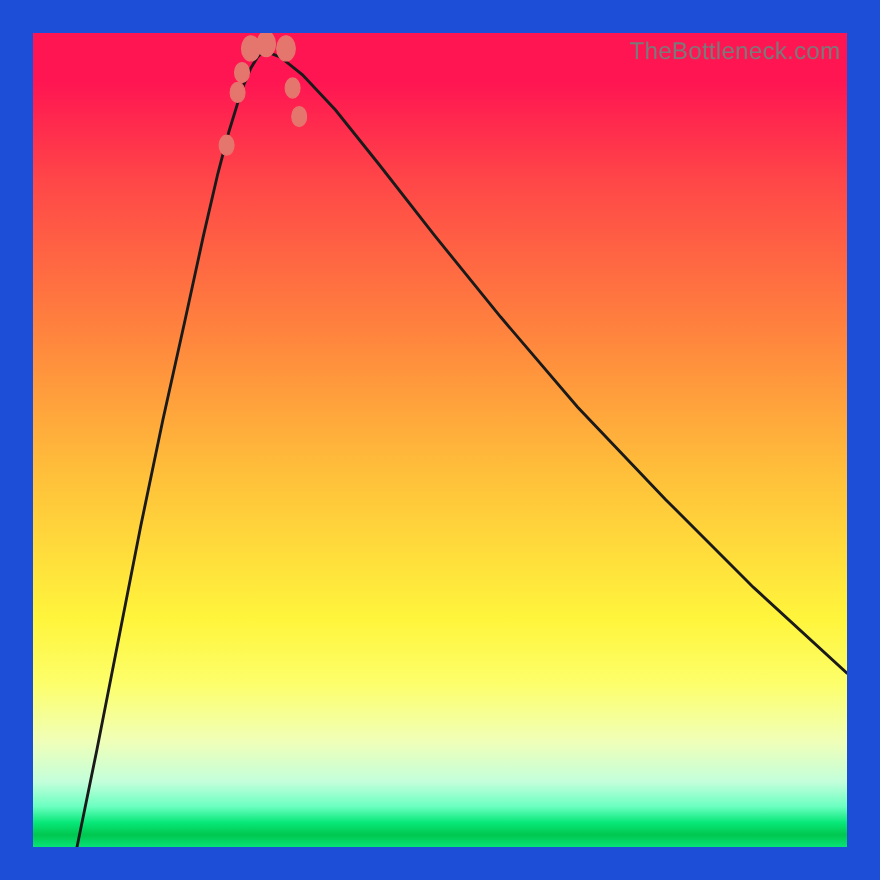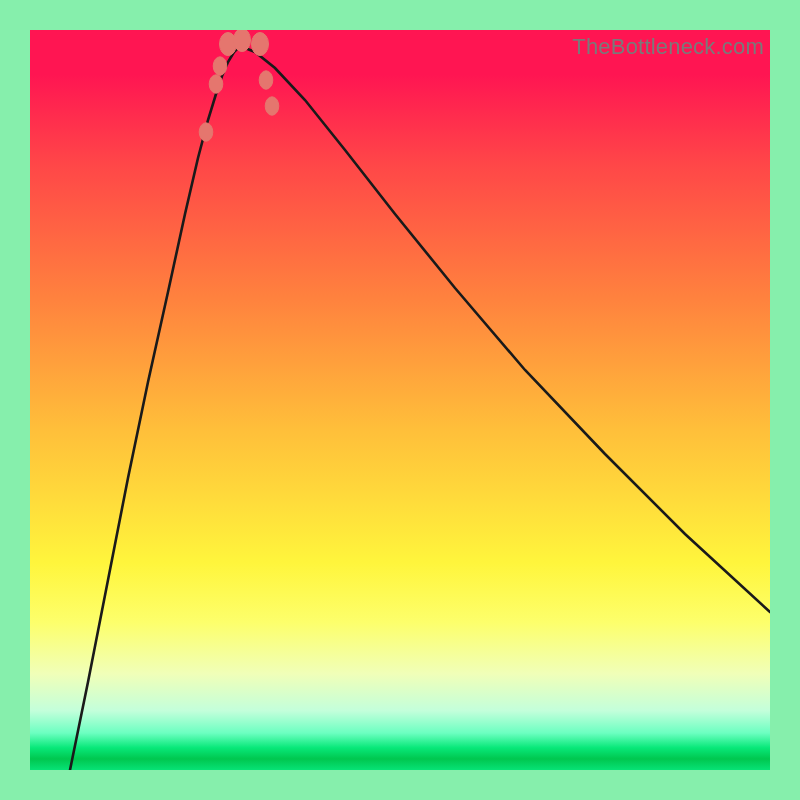--- a/index.html
+++ b/index.html
@@ -5,21 +5,21 @@
   html, body {
     margin: 0;
     padding: 0;
     width: 800px;
     height: 800px;
     overflow: hidden;
   }
   .outer {
     width: 800px;
     height: 800px;
-    background: #86efac;
+    background: #1d4ed8;
     position: relative;
   }
   .plot-area {
     position: absolute;
     left: 30px;
     top: 30px;
     width: 740px;
     height: 740px;
     background: linear-gradient(
       to bottom,

